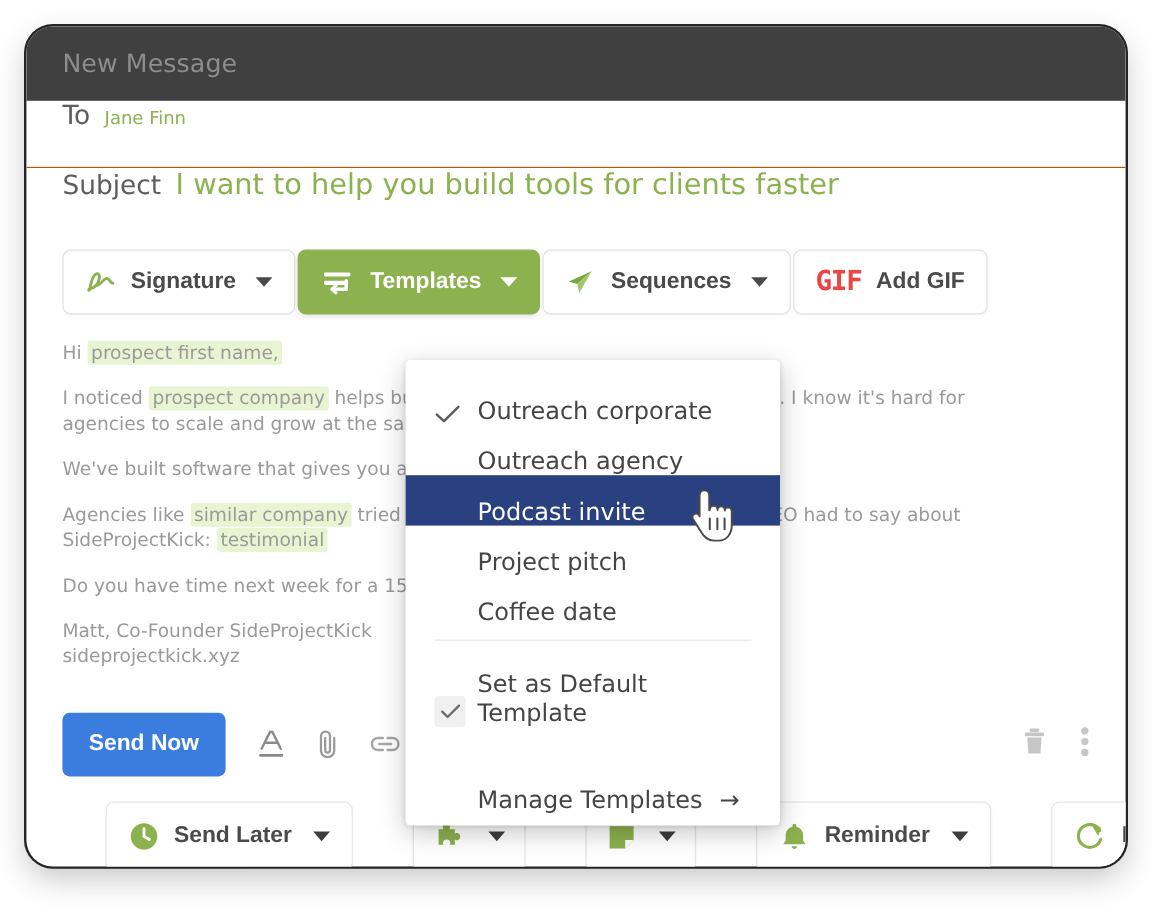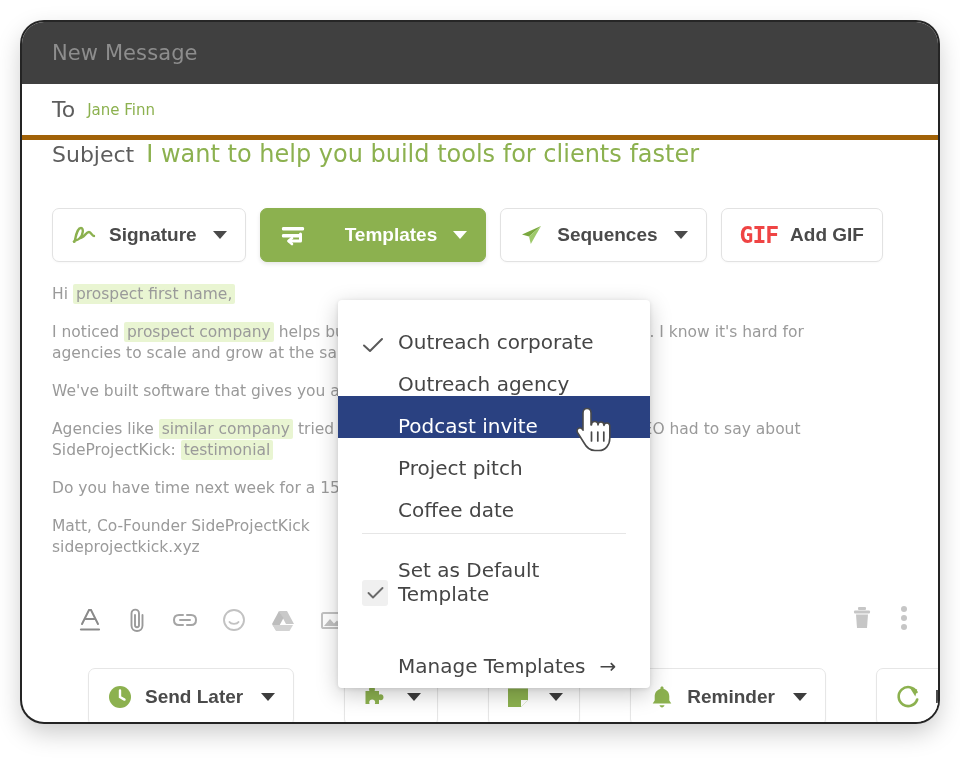--- a/index.html
+++ b/index.html
@@ -52,42 +52,42 @@
   }
 
   
   .field-row {
     display: flex;
     align-items: baseline;
     padding: 0 30px;
     height: 56px;
     box-sizing: border-box;
   }
-  .field-row.to { border-bottom: 5px solid #a16207; align-items: center; }
+  .field-row.to { border-bottom: 1px solid #a16207; }
   .field-label {
     font-size: 22px;
     color: #5d5d5d;
     font-family: "DejaVu Sans", sans-serif;
     margin-right: 12px;
     white-space: nowrap;
   }
   .field-value {
     font-size: 15px;
     color: #8cb14f;
     font-family: "DejaVu Sans", sans-serif;
     white-space: nowrap;
   }
   .field-row.subject { height: 58px; }
   .field-row.subject .field-value { font-size: 24px; }
 
   
   .toolbar {
     display: flex;
     align-items: center;
-    gap: 14px;
+    gap: 2px;
     padding: 10px 30px 0 30px;
   }
   .tbtn {
     display: flex;
     align-items: center;
     height: 54px;
     border: 1px solid #e2e2e2;
     border-radius: 7px;
     background: #ffffff;
     box-sizing: border-box;
@@ -108,21 +108,21 @@
     width: 0; height: 0;
     border-left: 7px solid transparent;
     border-right: 7px solid transparent;
     border-top: 8px solid #4a4a4a;
   }
   .tbtn.primary {
     background: #8cb14f;
     border-color: #8cb14f;
     box-shadow: 0 2px 4px rgba(0,0,0,0.10);
   }
-  .tbtn.primary .lbl { color: #ffffff; margin-left: 24px; }
+  .tbtn.primary .lbl { color: #ffffff; }
   .tbtn.primary .caret { border-top-color: #ffffff; }
   .gif-badge {
     font-family: "DejaVu Sans Mono", monospace;
     font-weight: bold;
     font-size: 23px;
     color: #ef4444;
     letter-spacing: -1px;
     margin-right: 12px;
   }
 
@@ -427,20 +427,21 @@
                  C34 18.8 35.4 18 36.8 18 C38.5 18 39.8 19.2 39.8 21.6
                  L39.8 33 C39.8 40 35.5 45.5 29 45.5 L25 45.5
                  C19 45.5 16.2 42 13.8 37.5 L7.5 27.5
                  C6.4 25.6 7.4 23.6 9.2 23.1 C10.6 22.7 11.9 23.3 12.6 24.5
                  L13 25.2 Z" fill="#ffffff" stroke="#4a4a4a" stroke-width="1.6" stroke-linejoin="round"></path>
         <path d="M21.5 27 L21.5 36 M27.8 27 L27.8 36 M33.8 27 L33.8 36" stroke="#4a4a4a" stroke-width="1.7" stroke-linecap="round"></path>
       </svg>
     </div>
 
     <div class="action-bar">
+      <button class="send-now">Send Now</button>
 
       <div class="icon-strip">
         <span class="mini">
           <svg width="24" height="26" viewBox="0 0 24 26">
             <path d="M4 17 L11 3 L13 3 L20 17" fill="none" stroke="#8a8a8a" stroke-width="2" stroke-linecap="round"></path>
             <path d="M7.5 12 L16.5 12" stroke="#8a8a8a" stroke-width="2" stroke-linecap="round"></path>
             <path d="M3 22.5 L21 22.5" stroke="#8a8a8a" stroke-width="2.2" stroke-linecap="round"></path>
           </svg>
         </span>
         <span class="mini">

